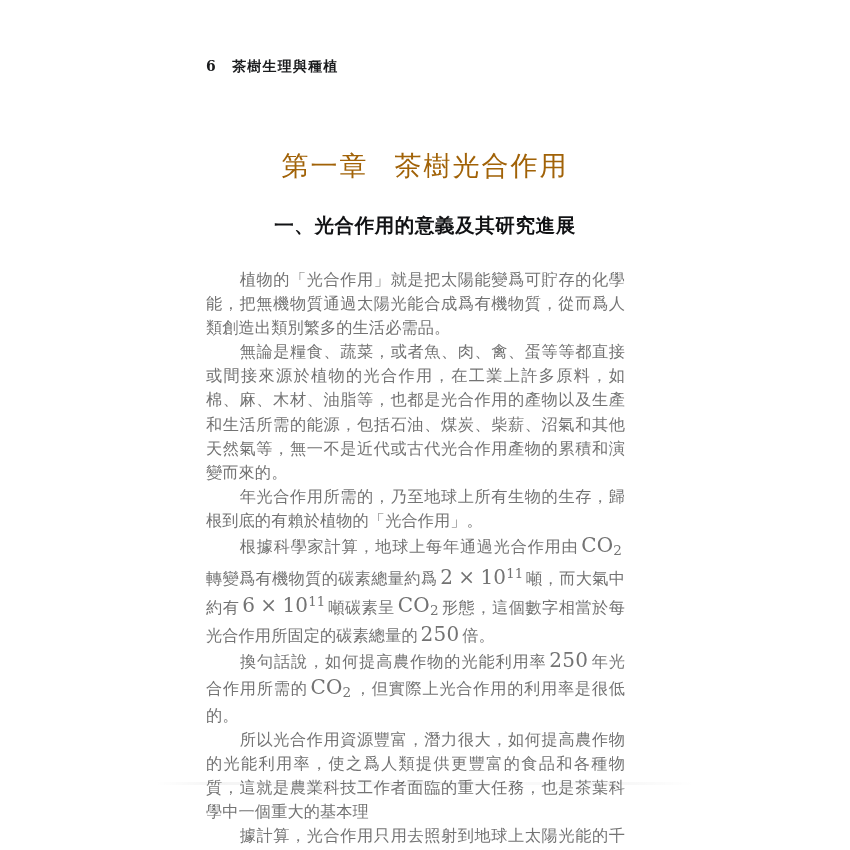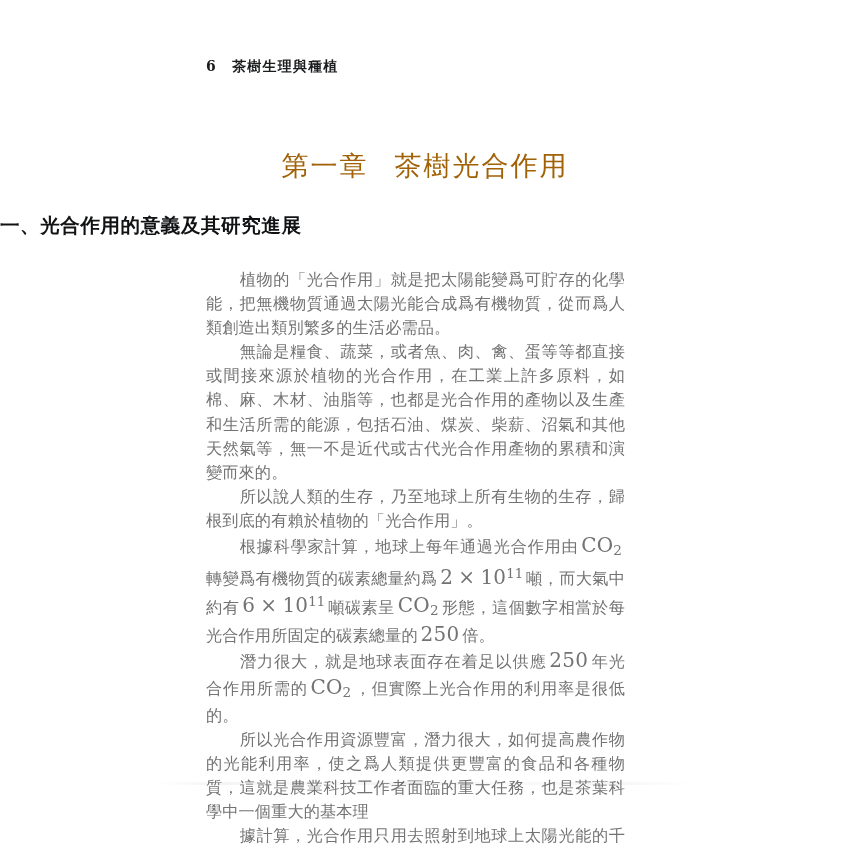--- a/index.html
+++ b/index.html
@@ -61,21 +61,21 @@
   .chapter-title .ct-num {
     margin-right: 26px;
   }
 
   
   .section-heading {
     position: absolute;
     left: 0;
     right: 0;
     top: 212px;
-    text-align: left;
+    text-align: center;
     font-size: 19.5px;
     font-weight: 700;
     letter-spacing: 0.6px;
     color: #111214;
   }
 
   
   .body-block {
     position: absolute;
     left: 206px;
@@ -153,22 +153,22 @@
   <div class="chapter-title">
     <span class="ct-num">第一章</span><span class="ct-name">茶樹光合作用</span>
   </div>
 
   <div class="section-heading">一、光合作用的意義及其研究進展</div>
 
   <div class="body-block">
 
   <p class="para"><span class="indent"></span><span>植物的「光合作用」就是把太陽能變爲可貯存的化學能，把無機物質通過太陽光能合成爲有機物質，從而爲人類創造出類別繁多的生活必需品。</span></p>
       <p class="para"><span class="indent"></span><span>無論是糧食、蔬菜，或者魚、肉、禽、蛋等等都直接或間接來源於植物的光合作用，在工業上許多原料，如棉、麻、木材、油脂等，也都是光合作用的產物以及生產和生活所需的能源，包括石油、煤炭、柴薪、沼氣和其他天然氣等，無一不是近代或古代光合作用產物的累積和演變而來的。</span></p>
-      <p class="para"><span class="indent"></span><span>所以說人類的生存，乃至地球上所有生物的生存，歸根到底的有賴於植物的「光合作用」。</span></p>
+      <p class="para"><span class="indent"></span><span>年光合作用所需的，乃至地球上所有生物的生存，歸根到底的有賴於植物的「光合作用」。</span></p>
       <p class="para"><span class="indent"></span><span>根據科學家計算，地球上每年通過光合作用由</span><span class="lat">CO<sub>2</sub></span><span>轉變爲有機物質的碳素總量約爲</span><span class="lat">2</span><span class="lat times">×</span><span class="lat">10<sup>11</sup></span><span>噸，而大氣中約有</span><span class="lat">6</span><span class="lat times">×</span><span class="lat">10<sup>11</sup></span><span>噸碳素呈</span><span class="lat">CO<sub>2</sub></span><span>形態，這個數字相當於每光合作用所固定的碳素總量的</span><span class="lat">250</span><span>倍。</span></p>
-      <p class="para"><span class="indent"></span><span>潛力很大，就是地球表面存在着足以供應</span><span class="lat">250</span><span>年光合作用所需的</span><span class="lat">CO<sub>2</sub></span><span>，但實際上光合作用的利用率是很低的。</span></p>
+      <p class="para"><span class="indent"></span><span>換句話說，如何提高農作物的光能利用率</span><span class="lat">250</span><span>年光合作用所需的</span><span class="lat">CO<sub>2</sub></span><span>，但實際上光合作用的利用率是很低的。</span></p>
       <p class="para"><span class="indent"></span><span>所以光合作用資源豐富，潛力很大，如何提高農作物的光能利用率，使之爲人類提供更豐富的食品和各種物質，這就是農業科技工作者面臨的重大任務，也是茶葉科學中一個重大的基本理</span></p>
       <p class="para"><span class="indent"></span><span>據計算，光合作用只用去照射到地球上太陽光能的千分之一，只利用大氣中碳源的千分之四。</span></p>
     </div>
 
   <div class="page-bottom-fade"></div>
 
 </div>
 
 </body></html>

